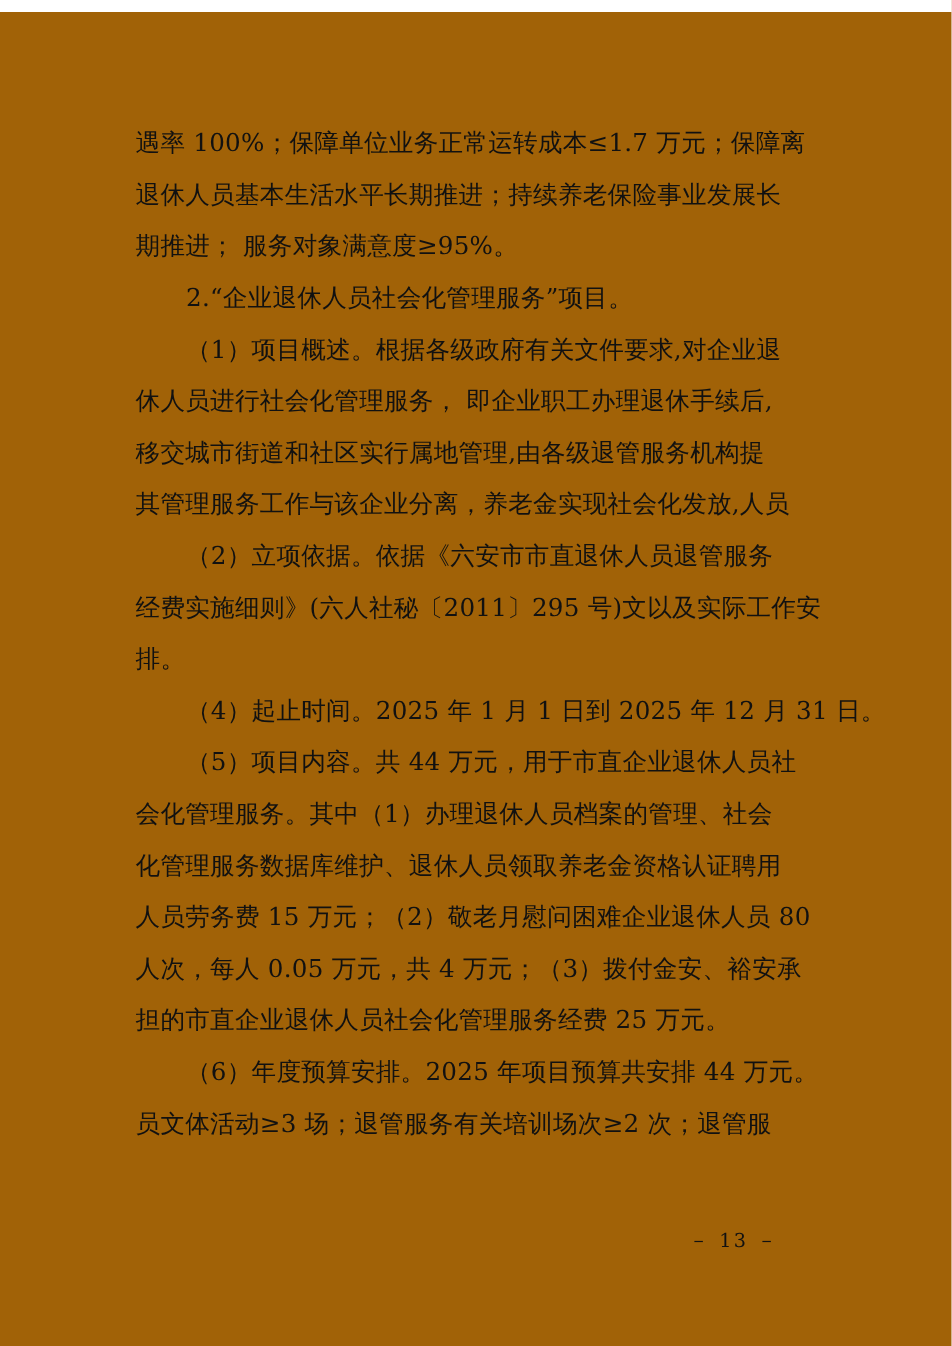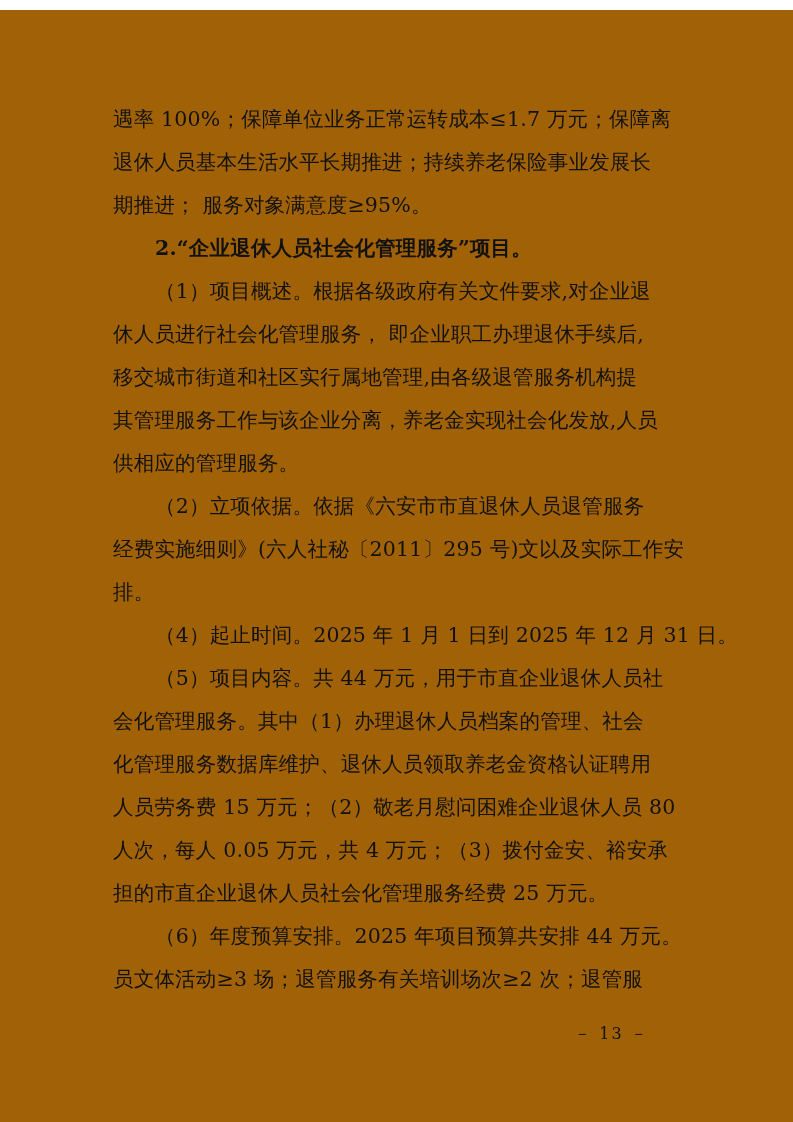--- a/index.html
+++ b/index.html
@@ -24,21 +24,21 @@
   }
   .line {
     font-family: "DejaVu Serif", "Liberation Serif", serif;
     font-size: 20.5px;
     line-height: 43px;
     color: #111111;
     white-space: pre;
     letter-spacing: 0.2px;
   }
   .bold {
-    font-weight: bold;
+    font-weight: normal;
   }
   .indent2 {
     text-indent: 42px;
   }
   .page-number {
     position: absolute;
     left: 0;
     top: 1014px;
     width: 793px;
     text-align: center;
@@ -58,21 +58,20 @@
 <div class="page">
   <div class="content" id="body-container">
       <div class="line">遇率 100%；保障单位业务正常运转成本≤1.7 万元；保障离</div>
       <div class="line">退休人员基本生活水平长期推进；持续养老保险事业发展长</div>
       <div class="line">期推进； 服务对象满意度≥95%。</div>
       <div class="line bold indent2">2.“企业退休人员社会化管理服务”项目。</div>
       <div class="line indent2">（1）项目概述。根据各级政府有关文件要求,对企业退</div>
       <div class="line">休人员进行社会化管理服务， 即企业职工办理退休手续后,</div>
       <div class="line">移交城市街道和社区实行属地管理,由各级退管服务机构提</div>
       <div class="line">其管理服务工作与该企业分离，养老金实现社会化发放,人员</div>
-      <div class="line">供相应的管理服务。</div>
       <div class="line indent2">（2）立项依据。依据《六安市市直退休人员退管服务</div>
       <div class="line">经费实施细则》(六人社秘〔2011〕295 号)文以及实际工作安</div>
       <div class="line">排。</div>
       <div class="line indent2">（4）起止时间。2025 年 1 月 1 日到 2025 年 12 月 31 日。</div>
       <div class="line indent2">（5）项目内容。共 44 万元，用于市直企业退休人员社</div>
       <div class="line">会化管理服务。其中（1）办理退休人员档案的管理、社会</div>
       <div class="line">化管理服务数据库维护、退休人员领取养老金资格认证聘用</div>
       <div class="line">人员劳务费 15 万元；（2）敬老月慰问困难企业退休人员 80</div>
       <div class="line">人次，每人 0.05 万元，共 4 万元；（3）拨付金安、裕安承</div>
       <div class="line">担的市直企业退休人员社会化管理服务经费 25 万元。</div>

